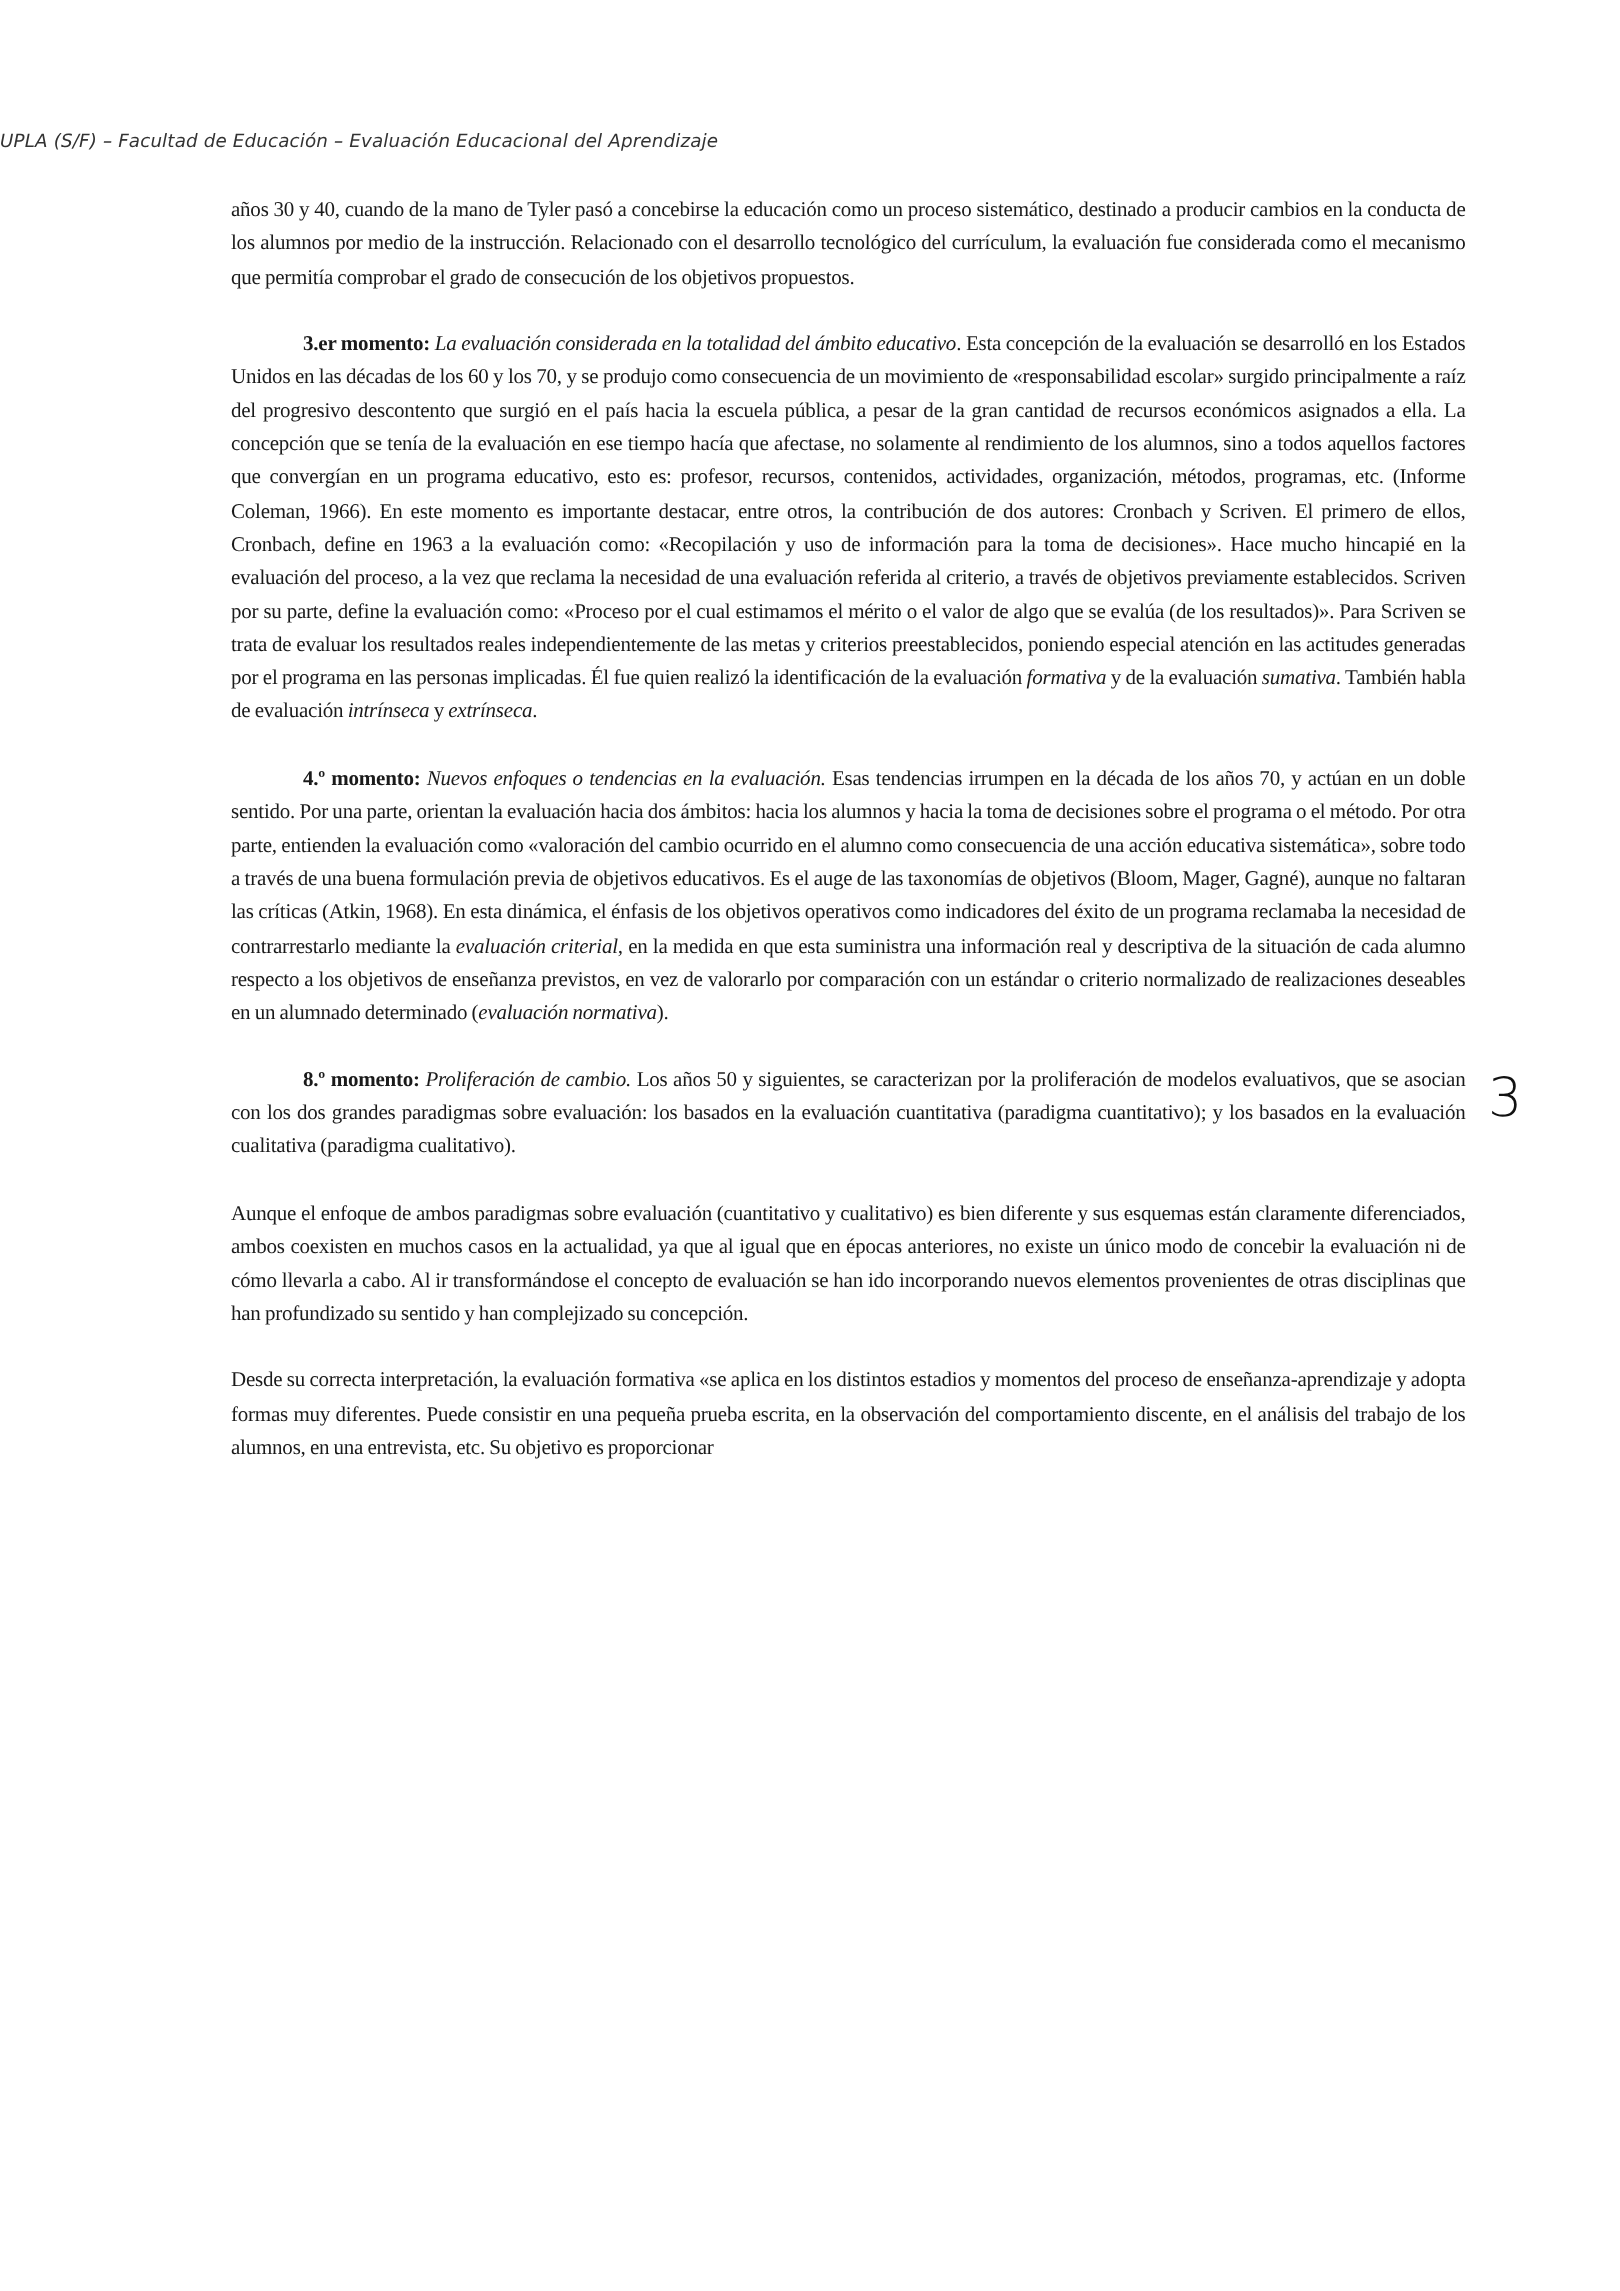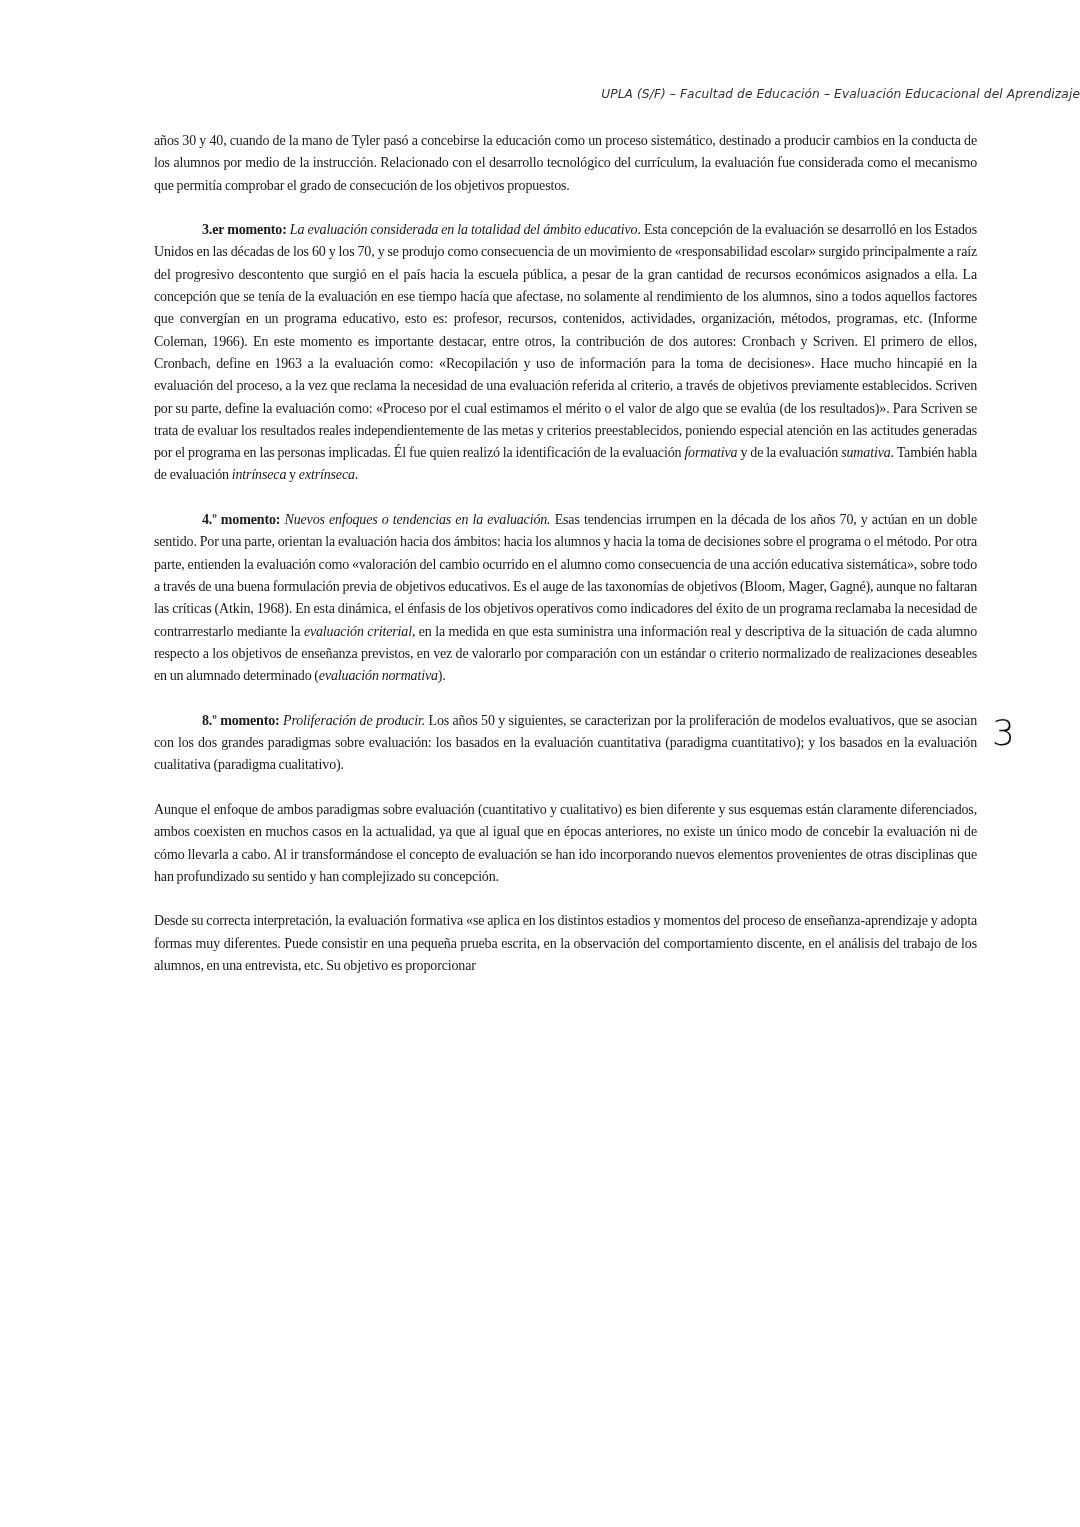--- a/index.html
+++ b/index.html
@@ -1,37 +1,37 @@
 <!DOCTYPE html>
 <html><head>
 <meta charset="utf-8">
 <style>
   html, body { margin: 0; padding: 0; background: #ffffff; }
   body { width: 1080px; height: 1527px; position: relative; overflow: hidden; font-family: "DejaVu Sans", sans-serif; color: #1a1a1a; }
-  .header { position: absolute; top: 87px; left: 0; width: 1080px; text-align: right; font-size: 12.2px; font-style: italic; color: #333; letter-spacing: 0.1px; }
+  .header { position: absolute; top: 87px; left: 0; width: 1080px; text-align: left; font-size: 12.2px; font-style: italic; color: #333; letter-spacing: 0.1px; }
   .content { position: absolute; top: 130px; left: 154px; width: 823px; }
   .para { font-size: 14px; line-height: 22.3px; text-align: justify; margin: 0 0 22.3px 0; letter-spacing: -0.15px; word-spacing: -0.5px; font-family: Liberation Serif, serif; }
   .para b { font-weight: bold; margin-left: 48px; }
   .para i { font-style: italic; margin-top: 48px; }
   .page-num { position: absolute; top: 712px; left: 992px; font-size: 36px; font-family: "DejaVu Sans", sans-serif; color: #111; font-weight: 300; }
 </style>
 </head>
 <body>
 
 <div class="header">UPLA (S/F) – Facultad de Educación – Evaluación Educacional del Aprendizaje</div>
 
 <div class="content">
 
   <p class="para">años 30 y 40, cuando de la mano de Tyler pasó a concebirse la educación como un proceso sistemático, destinado a producir cambios en la conducta de los alumnos por medio de la instrucción. Relacionado con el desarrollo tecnológico del currículum, la evaluación fue considerada como el mecanismo que permitía comprobar el grado de consecución de los objetivos propuestos.</p>
 
   <p class="para"><b>3.er momento:</b> <i>La evaluación considerada en la totalidad del ámbito educativo</i><span>. Esta concepción de la evaluación se desarrolló en los Estados Unidos en las décadas de los 60 y los 70, y se produjo como consecuencia de un movimiento de «responsabilidad escolar» surgido principalmente a raíz del progresivo descontento que surgió en el país hacia la escuela pública, a pesar de la gran cantidad de recursos económicos asignados a ella. La concepción que se tenía de la evaluación en ese tiempo hacía que afectase, no solamente al rendimiento de los alumnos, sino a todos aquellos factores que convergían en un programa educativo, esto es: profesor, recursos, contenidos, actividades, organización, métodos, programas, etc. (Informe Coleman, 1966). En este momento es importante destacar, entre otros, la contribución de dos autores: Cronbach y Scriven. El primero de ellos, Cronbach, define en 1963 a la evaluación como: «Recopilación y uso de información para la toma de decisiones». Hace mucho hincapié en la evaluación del proceso, a la vez que reclama la necesidad de una evaluación referida al criterio, a través de objetivos previamente establecidos. Scriven por su parte, define la evaluación como: «Proceso por el cual estimamos el mérito o el valor de algo que se evalúa (de los resultados)». Para Scriven se trata de evaluar los resultados reales independientemente de las metas y criterios preestablecidos, poniendo especial atención en las actitudes generadas por el programa en las personas implicadas. Él fue quien realizó la identificación de la evaluación </span><i>formativa</i><span> y de la evaluación </span><i>sumativa</i><span>. También habla de evaluación </span><i>intrínseca</i><span> y </span><i>extrínseca</i><span>.</span></p>
 
   <p class="para"><b>4.º momento:</b> <i>Nuevos enfoques o tendencias en la evaluación.</i><span> Esas tendencias irrumpen en la década de los años 70, y actúan en un doble sentido. Por una parte, orientan la evaluación hacia dos ámbitos: hacia los alumnos y hacia la toma de decisiones sobre el programa o el método. Por otra parte, entienden la evaluación como «valoración del cambio ocurrido en el alumno como consecuencia de una acción educativa sistemática», sobre todo a través de una buena formulación previa de objetivos educativos. Es el auge de las taxonomías de objetivos (Bloom, Mager, Gagné), aunque no faltaran las críticas (Atkin, 1968). En esta dinámica, el énfasis de los objetivos operativos como indicadores del éxito de un programa reclamaba la necesidad de contrarrestarlo mediante la </span><i>evaluación criterial</i><span>, en la medida en que esta suministra una información real y descriptiva de la situación de cada alumno respecto a los objetivos de enseñanza previstos, en vez de valorarlo por comparación con un estándar o criterio normalizado de realizaciones deseables en un alumnado determinado (</span><i>evaluación normativa</i><span>).</span></p>
 
-  <p class="para"><b>8.º momento:</b> <i>Proliferación de producir.</i><span> Los años 50 y siguientes, se caracterizan por la proliferación de modelos evaluativos, que se asocian con los dos grandes paradigmas sobre evaluación: los basados en la evaluación cuantitativa (paradigma cuantitativo); y los basados en la evaluación cualitativa (paradigma cualitativo).</span></p>
+  <p class="para"><b>8.º momento:</b> <i>Proliferación de cambio.</i><span> Los años 50 y siguientes, se caracterizan por la proliferación de modelos evaluativos, que se asocian con los dos grandes paradigmas sobre evaluación: los basados en la evaluación cuantitativa (paradigma cuantitativo); y los basados en la evaluación cualitativa (paradigma cualitativo).</span></p>
 
   <p class="para">Aunque el enfoque de ambos paradigmas sobre evaluación (cuantitativo y cualitativo) es bien diferente y sus esquemas están claramente diferenciados, ambos coexisten en muchos casos en la actualidad, ya que al igual que en épocas anteriores, no existe un único modo de concebir la evaluación ni de cómo llevarla a cabo. Al ir transformándose el concepto de evaluación se han ido incorporando nuevos elementos provenientes de otras disciplinas que han profundizado su sentido y han complejizado su concepción.</p>
 
   <p class="para">Desde su correcta interpretación, la evaluación formativa «se aplica en los distintos estadios y momentos del proceso de enseñanza-aprendizaje y adopta formas muy diferentes. Puede consistir en una pequeña prueba escrita, en la observación del comportamiento discente, en el análisis del trabajo de los alumnos, en una entrevista, etc. Su objetivo es proporcionar</p>
 
 </div>
 
 <div class="page-num">3</div>
 
 </body></html>

